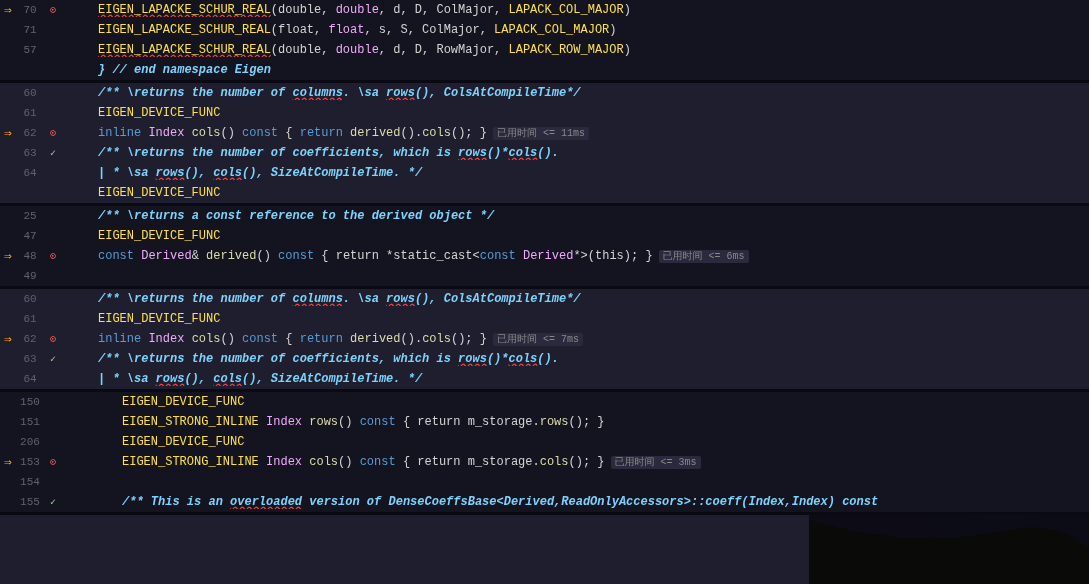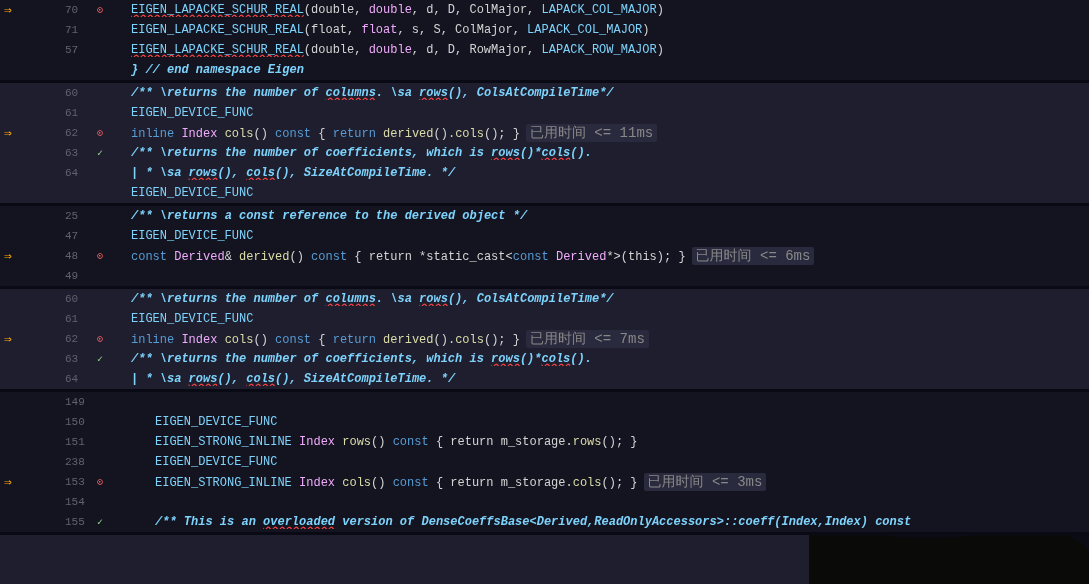--- a/index.html
+++ b/index.html
@@ -31,24 +31,23 @@
       display: flex;
       align-items: center;
       min-width: 70px;
       color: #606070;
       font-size: 11px;
       user-select: none;
       gap: 2px;
     }
     .line-num {
       min-width: 30px;
-      text-align: left;
+      text-align: center;
       padding-right: 6px;
       color: #606070;
-      margin-left: 47px;
     }
     .arrow-indicator {
       color: #ffaa00;
       font-size: 13px;
       min-width: 12px;
     }
     .debug-dot {
       color: #ff6666;
       font-size: 10px;
       min-width: 10px;
@@ -59,28 +58,28 @@
       min-width: 10px;
     }
     .code-content {
       flex: 1;
       padding-left: 8px;
       overflow: hidden;
     }
     
     .kw { color: #569cd6; } 
     .fn { color: #dcdcaa; } 
-    .macro { color: #7dd3fc; }
+    .macro { color: #fde047; }
     .comment { color: #7dd3fc; font-style: italic; font-weight: bold; }
     .type { color: #f0abfc; }
     .punct { color: #d4d4d4; }
     .time-badge {
       background: #2a2a3e;
       color: #888;
-      font-size: 14px;
+      font-size: 10px;
       padding: 1px 4px;
       border-radius: 2px;
       margin-left: 6px;
       white-space: nowrap;
     }
     
     .right-decoration {
       position: absolute;
       right: 0;
       top: 0;
@@ -274,45 +273,37 @@
             <span class="line-num">64</span>
             <span class="debug-dot"> </span>
           </div>
           <div class="code-content"><span style="padding-left: 16px; display: inline-block;"></span><span class="comment">| * \sa </span><span class="comment" style="text-decoration: underline wavy rgb(255, 68, 68);">rows</span><span class="comment">(), </span><span class="comment" style="text-decoration: underline wavy rgb(255, 68, 68);">cols</span><span class="comment">(), </span><span class="comment">SizeAtCompileTime</span><span class="comment">. */</span></div>
         </div>
       </div>
       <div style="background-color: rgb(20, 20, 32); border-bottom: 3px solid rgb(10, 10, 21);">
         <div class="code-line">
           <div class="line-gutter">
             <span class="arrow-indicator"> </span>
-            <span class="line-num">149</span>
-            <span class="debug-dot"> </span>
-          </div>
-          <div class="code-content"></div>
-        </div>
-        <div class="code-line">
-          <div class="line-gutter">
-            <span class="arrow-indicator"> </span>
             <span class="line-num">150</span>
             <span class="debug-dot"> </span>
           </div>
           <div class="code-content"><span style="padding-left: 40px; display: inline-block;"></span><span class="macro">EIGEN_DEVICE_FUNC</span></div>
         </div>
         <div class="code-line">
           <div class="line-gutter">
             <span class="arrow-indicator"> </span>
             <span class="line-num">151</span>
             <span class="debug-dot"> </span>
           </div>
           <div class="code-content"><span style="padding-left: 40px; display: inline-block;"></span><span class="macro">EIGEN_STRONG_INLINE </span><span class="type">Index </span><span class="fn">rows</span><span class="punct">() </span><span class="kw">const</span><span class="punct"> { return m_storage.</span><span class="fn">rows</span><span class="punct">(); }</span></div>
         </div>
         <div class="code-line">
           <div class="line-gutter">
             <span class="arrow-indicator"> </span>
-            <span class="line-num">238</span>
+            <span class="line-num">206</span>
             <span class="debug-dot"> </span>
           </div>
           <div class="code-content"><span style="padding-left: 40px; display: inline-block;"></span><span class="macro">EIGEN_DEVICE_FUNC</span></div>
         </div>
         <div class="code-line">
           <div class="line-gutter">
             <span class="arrow-indicator">⇒</span>
             <span class="line-num">153</span>
             <span class="debug-dot" style="color: rgb(255, 102, 102);">⊙</span>
           </div>

